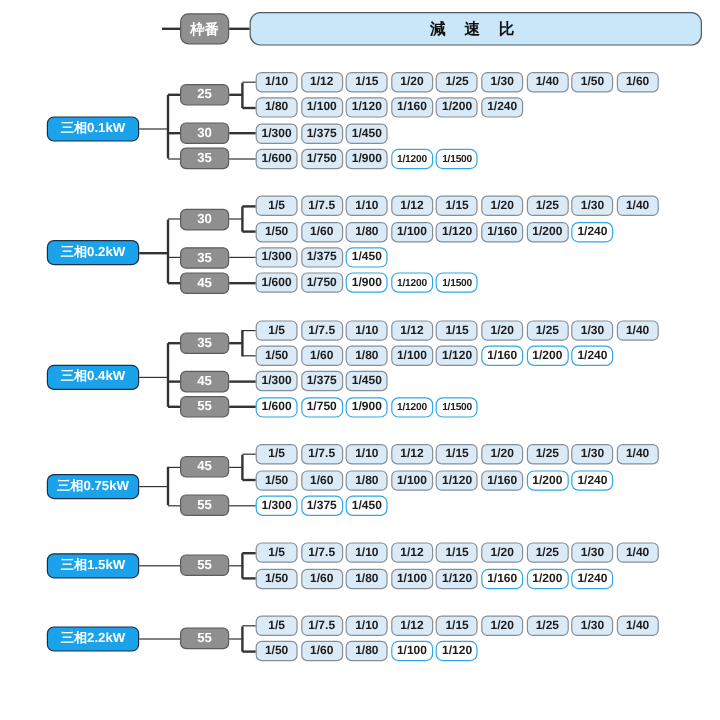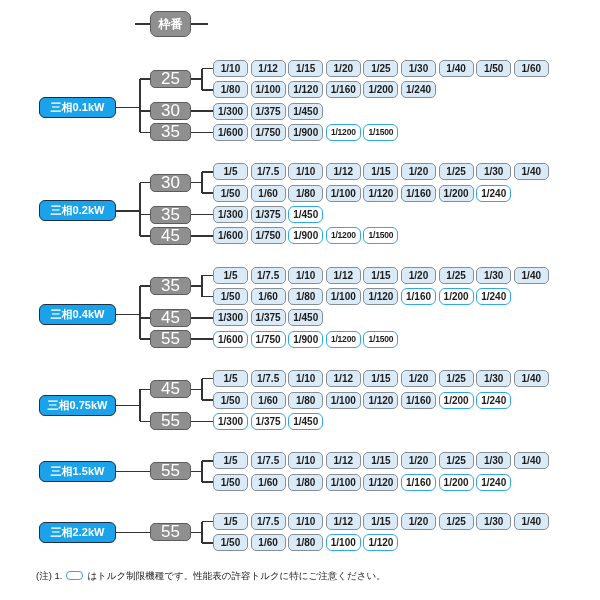--- a/index.html
+++ b/index.html
@@ -12,21 +12,21 @@
   .cap-box{
     background:var(--blue,#1aa3ea);border:1.6px solid var(--blue-border,#1d2f45);
     border-radius:6px;color:#fff;font-weight:bold;font-size:11px;
   }
   .cap-header{
     background:var(--blue,#1aa3ea);border:1.6px solid var(--blue-border,#1d2f45);
     border-radius:7px;color:#fff;font-weight:bold;font-size:12px;
   }
   .frame-box{
     background:var(--gray-fill,#8f8f8f);border:1.5px solid var(--gray-border,#5c5c5c);
-    border-radius:5px;color:#fff;font-weight:normal;font-size:17px;
+    border-radius:5px;color:#fff;font-weight:bold;font-size:11px;
   }
   .frame-header{
     background:var(--gray-fill,#8f8f8f);border:1.5px solid var(--gray-border,#5c5c5c);
     border-radius:7px;color:#fff;font-weight:bold;font-size:12px;
   }
   .ratio-header{
     background:var(--ratio-header-fill,#c9e7f8);border:1.3px solid #4f5a63;
     border-radius:9px;color:#111;font-weight:bold;font-size:13px;letter-spacing:6px;
   }
   .ratio-box{
@@ -48,20 +48,21 @@
   }
 </style>
 </head>
 <body>
 
 <div class="page" style="--blue: #1aa3ea; --blue-border: #1d2f45; --gray-fill: #8f8f8f; --gray-border: #5c5c5c; --ratio-fill: #daeaf7; --ratio-border: #878f96; --ratio-header-fill: #c9e7f8; --tl-border: #2ea8e8; --line: #333333;">
 
   <div class="hline" style="left:135px;top:23.2px;width:15px;height:1.5px;"></div>
   <div class="box frame-header" style="left:150px;top:11px;width:41px;height:26px;line-height:24px;">枠番</div>
   <div class="hline" style="left:191px;top:23.2px;width:17px;height:1.5px;"></div>
+  <div class="box ratio-header" style="left:208px;top:10px;width:377px;height:28px;line-height:26px;">減 速 比</div>
 
   <div id="tree">
       <div class="box ratio-box" style="left: 213px; top: 60px; width: 35px; height: 17px; line-height: 15px;">1/10</div>
       <div class="box ratio-box" style="left: 250.6px; top: 60px; width: 35px; height: 17px; line-height: 15px;">1/12</div>
       <div class="box ratio-box" style="left: 288.2px; top: 60px; width: 35px; height: 17px; line-height: 15px;">1/15</div>
       <div class="box ratio-box" style="left: 325.8px; top: 60px; width: 35px; height: 17px; line-height: 15px;">1/20</div>
       <div class="box ratio-box" style="left: 363.4px; top: 60px; width: 35px; height: 17px; line-height: 15px;">1/25</div>
       <div class="box ratio-box" style="left: 401px; top: 60px; width: 35px; height: 17px; line-height: 15px;">1/30</div>
       <div class="box ratio-box" style="left: 438.6px; top: 60px; width: 35px; height: 17px; line-height: 15px;">1/40</div>
       <div class="box ratio-box" style="left: 476.2px; top: 60px; width: 35px; height: 17px; line-height: 15px;">1/50</div>
@@ -247,14 +248,13 @@
       <div class="box ratio-box tl" style="left: 363.4px; top: 534.4px; width: 35px; height: 17px; line-height: 15px;">1/120</div>
       <div class="box frame-box" style="left: 150px; top: 523.25px; width: 41px; height: 18px; line-height: 16px;">55</div>
       <div class="hline" style="left: 191px; top: 531.5px; width: 11px; height: 1.5px;"></div>
       <div class="vline" style="left: 201.25px; top: 521.6px; width: 1.5px; height: 21.3px;"></div>
       <div class="hline" style="left: 202px; top: 520.85px; width: 11px; height: 1.5px;"></div>
       <div class="hline" style="left: 202px; top: 542.15px; width: 11px; height: 1.5px;"></div>
       <div class="box cap-box" style="left: 39px; top: 521.75px; width: 77px; height: 21px; line-height: 18px;">三相2.2kW</div>
       <div class="hline" style="left: 116px; top: 531.5px; width: 34px; height: 1.5px;"></div>
     </div>
 
-  <div class="note"><span>(注) 1.</span><span class="note-box"></span><span>はトルク制限機種です。性能表の許容トルクに特にご注意ください。</span></div>
 </div>
 
 </body></html>

